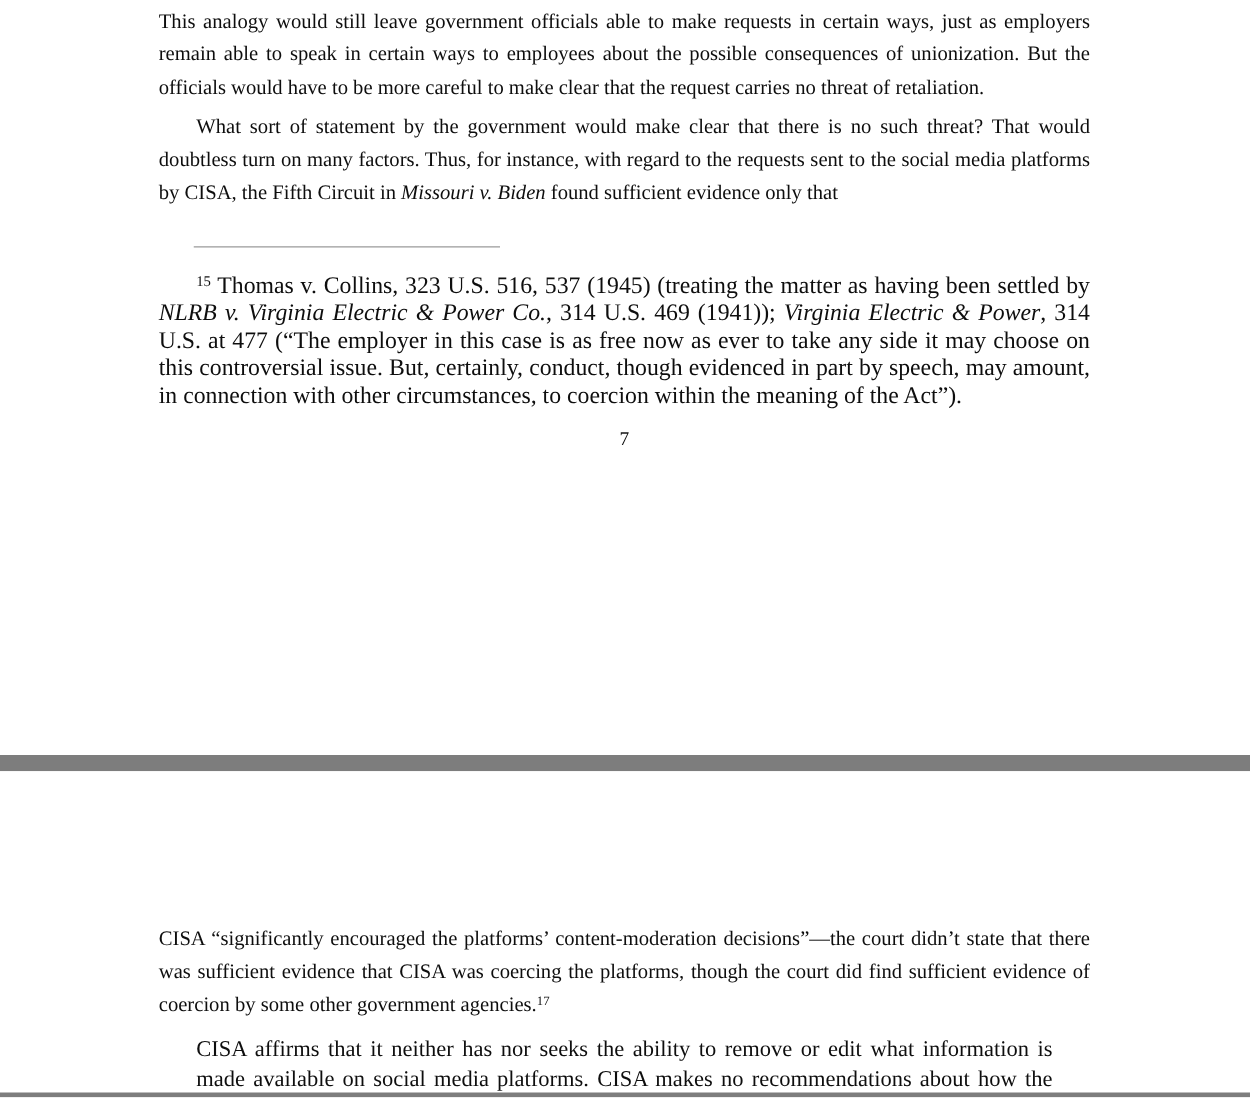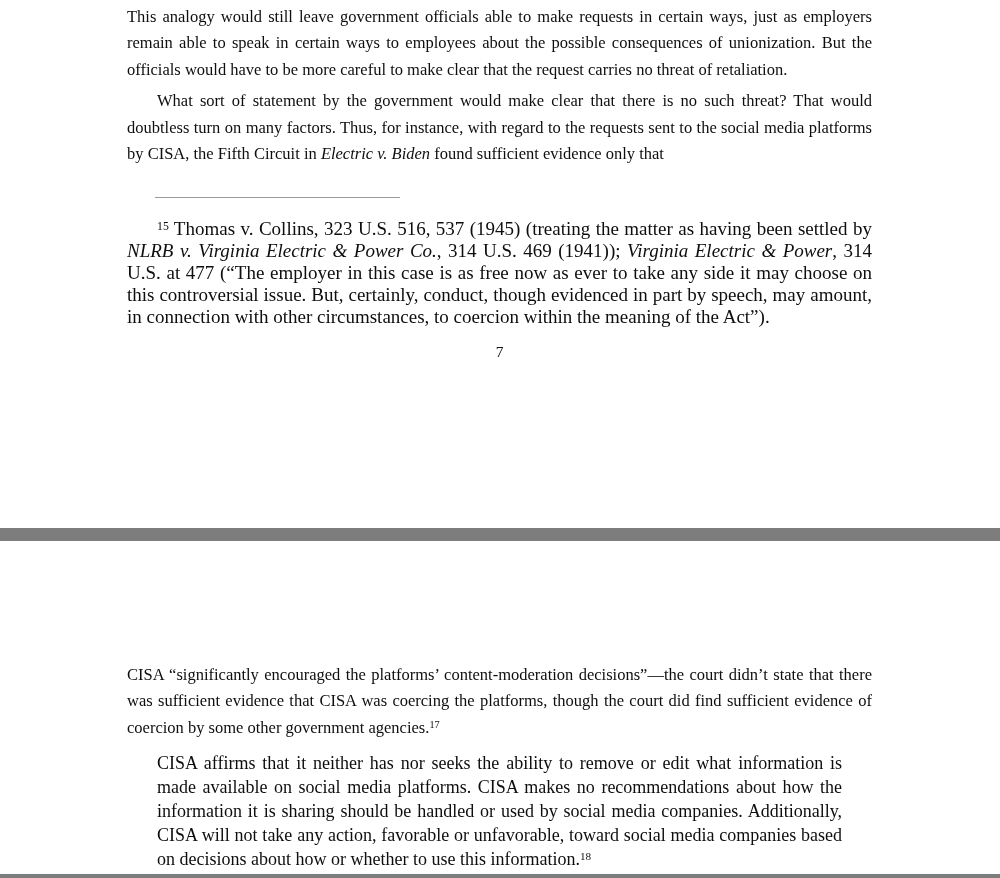--- a/index.html
+++ b/index.html
@@ -10,21 +10,21 @@
     -webkit-font-smoothing: antialiased;
   }
   .viewer {
     position: relative;
     width: 1000px;
     height: 878px;
     background: #ffffff;
     overflow: hidden;
   }
   .pdf-page { background: #ffffff; }
-  .page-top { height: 528px; }
+  .page-top { height: 604px; }
   .page-bottom { height: 304px; }
   .content {
     padding-left: 127px;
     padding-right: 128px;
   }
   .para {
     font-size: 16.5px;
     line-height: 26.4px;
     text-align: justify;
     hyphens: auto;
@@ -86,21 +86,21 @@
   }
 </style>
 </head>
 <body>
 
 <div class="viewer">
 
   <div class="pdf-page page-top">
     <div class="content">
       <p class="para first">This analogy would still leave government officials able to make requests in certain ways, just as employers remain able to speak in certain ways to employees about the possible consequences of unionization. But the officials would have to be more careful to make clear that the request carries no threat of retaliation.</p>
-      <p class="para indent">What sort of statement by the government would make clear that there is no such threat? That would doubtless turn on many factors. Thus, for instance, with regard to the requests sent to the social media platforms by CISA, the Fifth Circuit in <i>Electric v. Biden</i> found sufficient evidence only that</p>
+      <p class="para indent">What sort of statement by the government would make clear that there is no such threat? That would doubtless turn on many factors. Thus, for instance, with regard to the requests sent to the social media platforms by CISA, the Fifth Circuit in <i>Missouri v. Biden</i> found sufficient evidence only that</p>
 
       <div class="footnote-sep"></div>
 
       <p class="footnote"><sup>15</sup> Thomas v. Collins, 323 U.S. 516, 537 (1945) (treating the matter as having been settled by <i>NLRB v. Virginia Electric &amp; Power Co.</i>, 314 U.S. 469 (1941)); <i>Virginia Electric &amp; Power</i>, 314 U.S. at 477 (“The employer in this case is as free now as ever to take any side it may choose on this controversial issue. But, certainly, conduct, though evidenced in part by speech, may amount, in connection with other circumstances, to coercion within the meaning of the Act”).</p>
 
       <div class="page-number">7</div>
     </div>
   </div>
 
   <div class="page-gap"></div>

